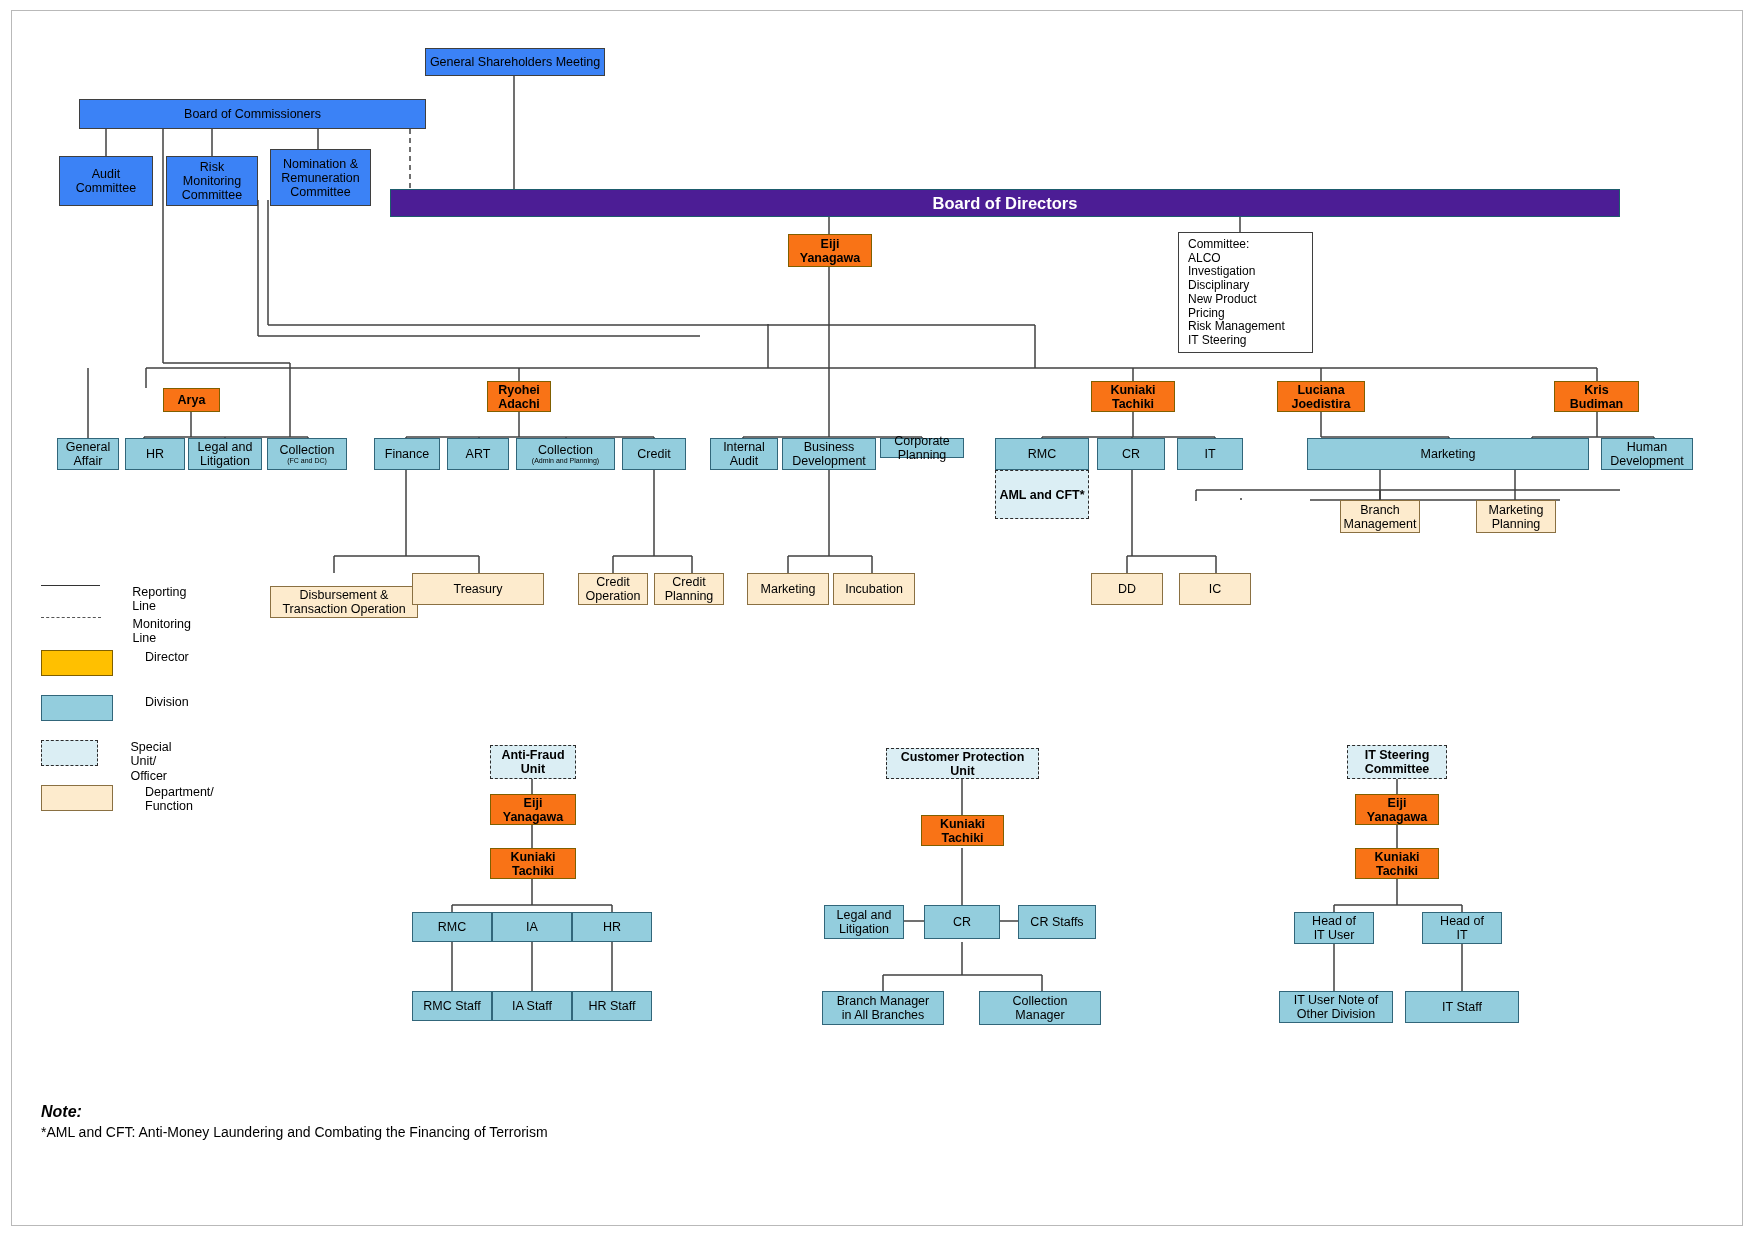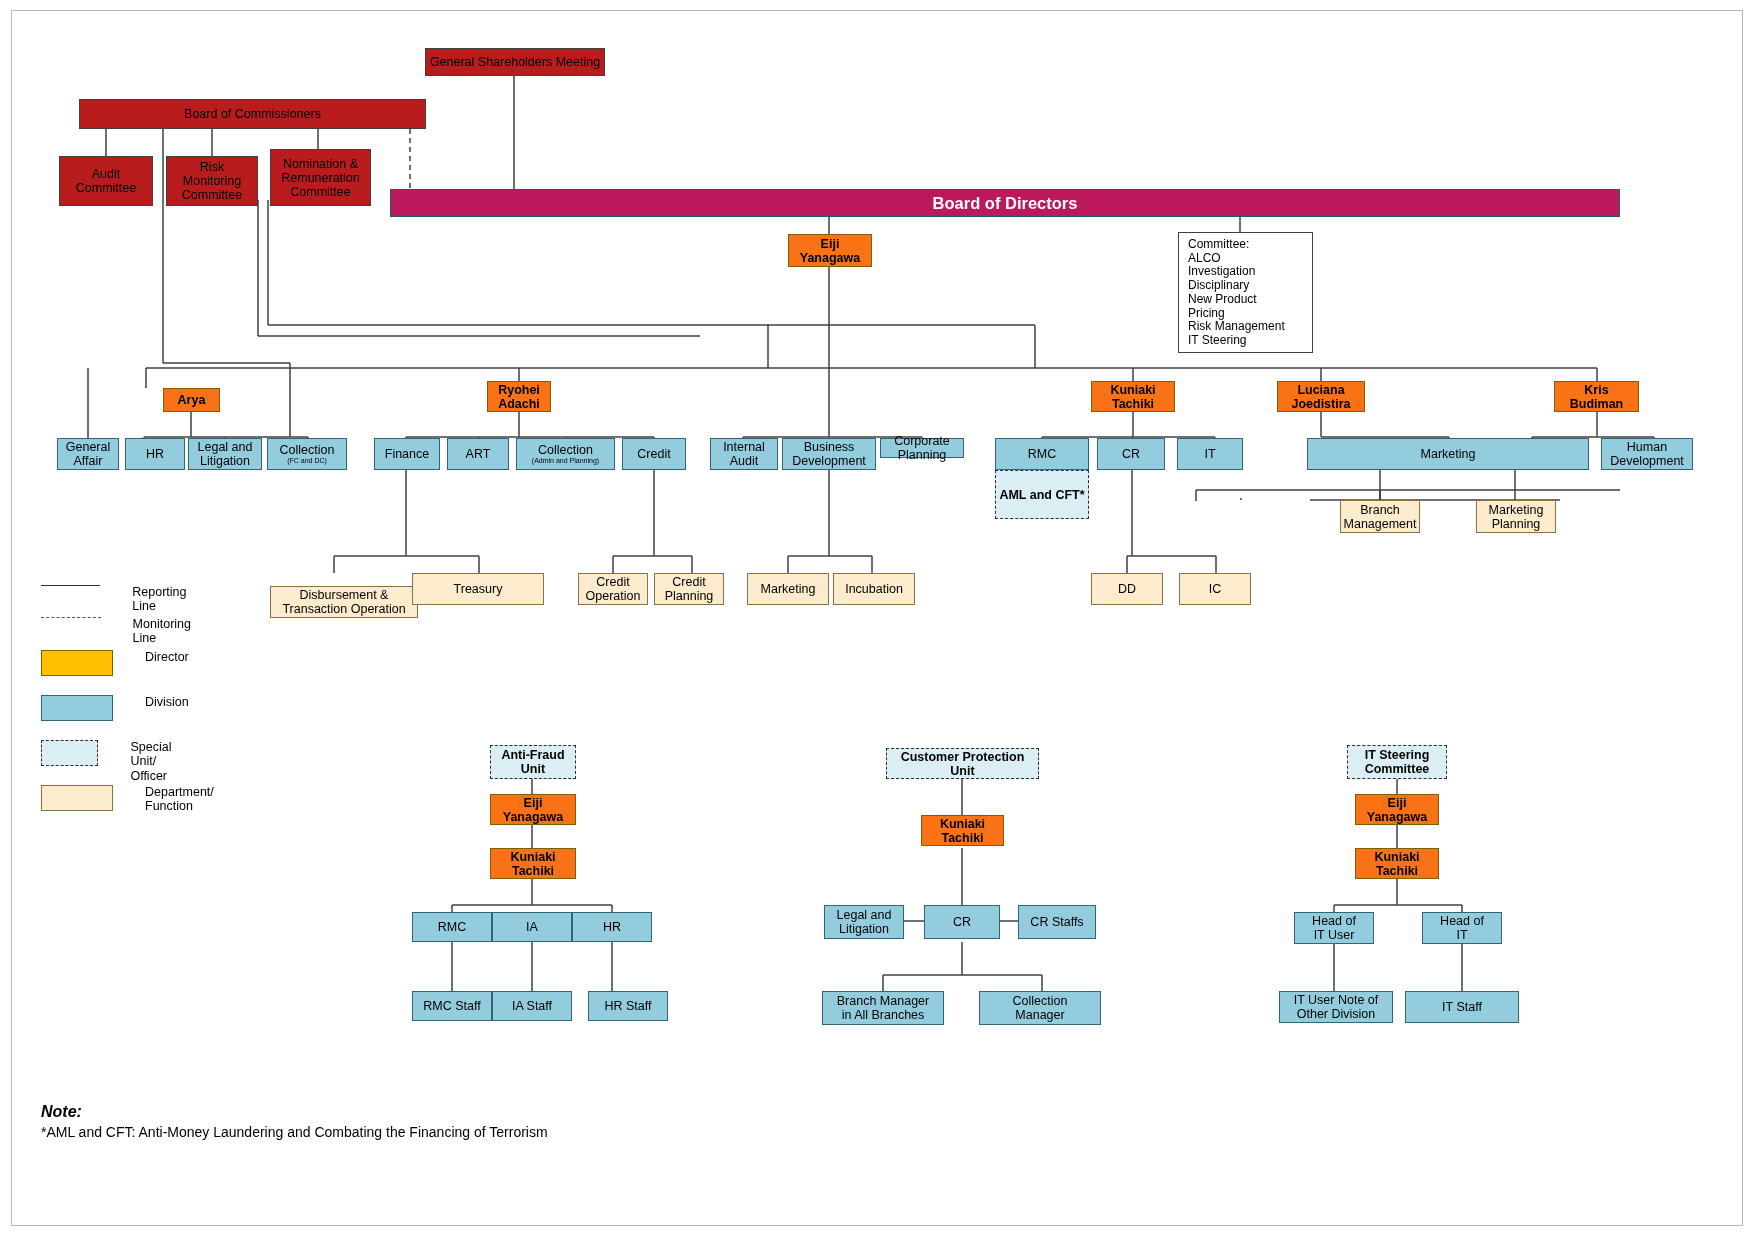--- a/index.html
+++ b/index.html
@@ -31,21 +31,21 @@
     display: flex;
     align-items: center;
     justify-content: center;
     text-align: center;
     line-height: 1.12;
     color: #000;
     z-index: 5;
   }
   .node span { display: block; padding: 0 2px; }
   .plain {
-    background: #b91c1c;
+    background: #3b82f6;
     border: 1px solid #3f3f3f;
     font-size: 12.5px;
   }
   .director {
     background: #f97316;
     border: 1.4px solid #7f5f00;
     font-size: 12.5px;
     font-weight: bold;
   }
   .division {
@@ -58,21 +58,21 @@
     border: 1.2px solid #8a7042;
     font-size: 12.5px;
   }
   .special {
     background: #DBEEF4;
     border: 1.6px dashed #2b2b2b;
     font-size: 12.5px;
     font-weight: bold;
   }
   .bod-bar {
-    background: #be185d;
+    background: #4c1d95;
     border: 1px solid #1d5c6c;
     color: #ffffff;
     font-size: 16.5px;
     font-weight: bold;
   }
   .subnote { font-size: 7px; display:block; }
   .committee-box {
     position: absolute;
     background: #ffffff;
     border: 1px solid #3f3f3f;
@@ -469,21 +469,21 @@
   </div>
   <div class="node division" style="left:572px; top:912px; width:80px; height:30px;">
     <span>HR</span>
   </div>
   <div class="node division" style="left:412px; top:991px; width:80px; height:30px;">
     <span>RMC Staff</span>
   </div>
   <div class="node division" style="left:492px; top:991px; width:80px; height:30px;">
     <span>IA Staff</span>
   </div>
-  <div class="node division" style="left:572px; top:991px; width:80px; height:30px;margin-left:16px;">
+  <div class="node division" style="left:572px; top:991px; width:80px; height:30px;">
     <span>HR Staff</span>
   </div>
 
   <div class="node special" style="left:886px; top:748px; width:153px; height:31px;">
     <span>Customer Protection Unit</span>
   </div>
   <div class="node director" style="left:921px; top:815px; width:83px; height:31px; white-space:pre-line;">
     <span>Kuniaki
 Tachiki</span>
   </div>

